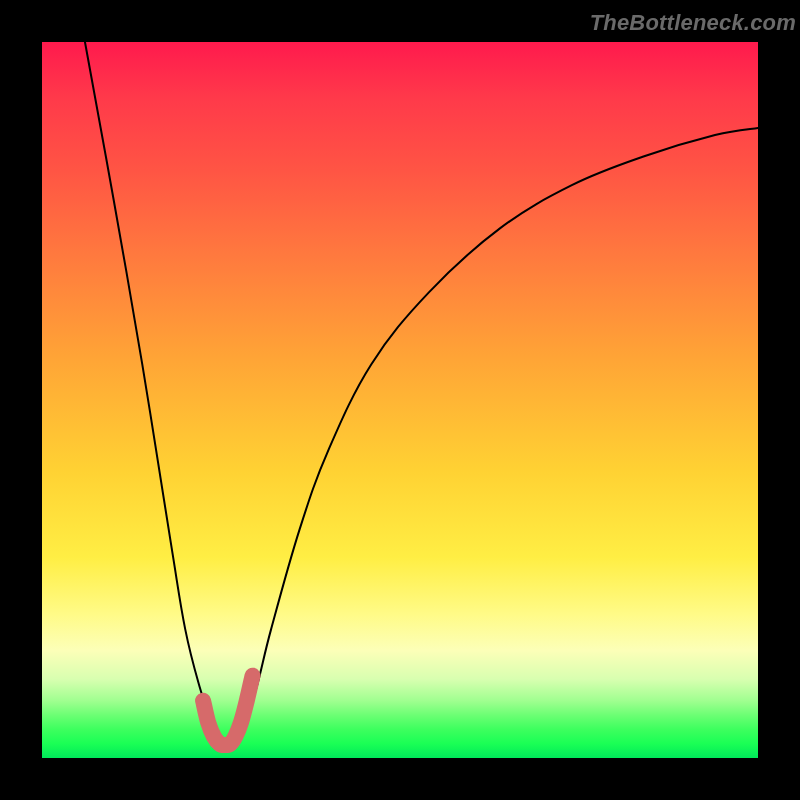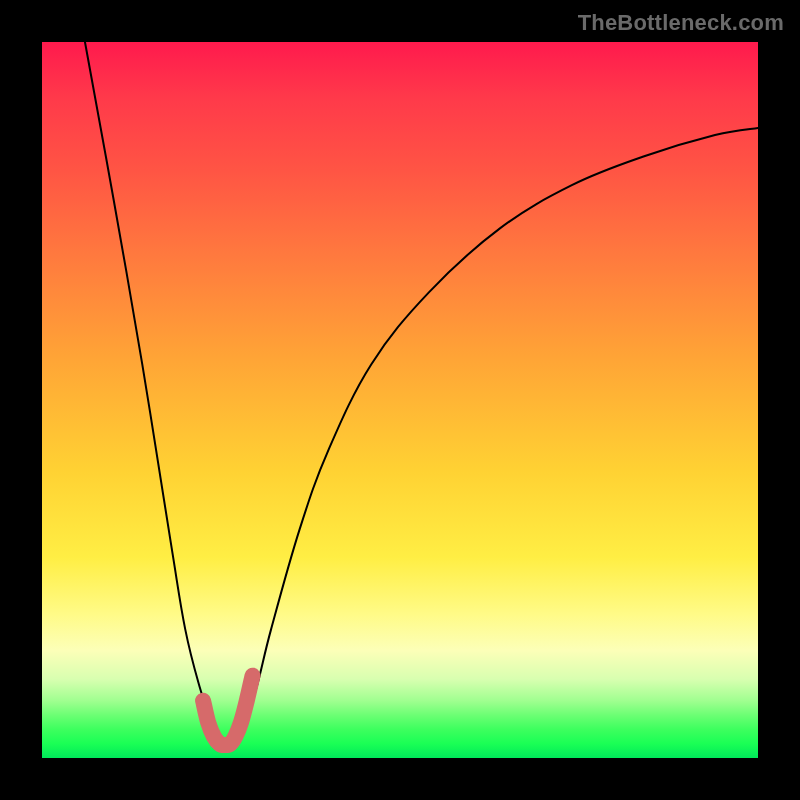--- a/index.html
+++ b/index.html
@@ -30,26 +30,27 @@
       #d8ffb0 89%,
       #a0ff90 92%,
       #6cff74 94%,
       #3dff5e 96%,
       #1aff55 98%,
       #00e85a 100%);
   }
   .watermark {
     position: absolute;
     top: 10px;
-    right: 16px;
+    right: 4px;
     color: #6a6a6a;
     font-size: 22px;
     font-weight: 600;
     letter-spacing: 0.2px;
     z-index: 10;
+    font-style: italic;
   }
   svg.curves {
     position: absolute;
     left: 42px;
     top: 42px;
     width: 716px;
     height: 716px;
     overflow: visible;
   }
 </style>

